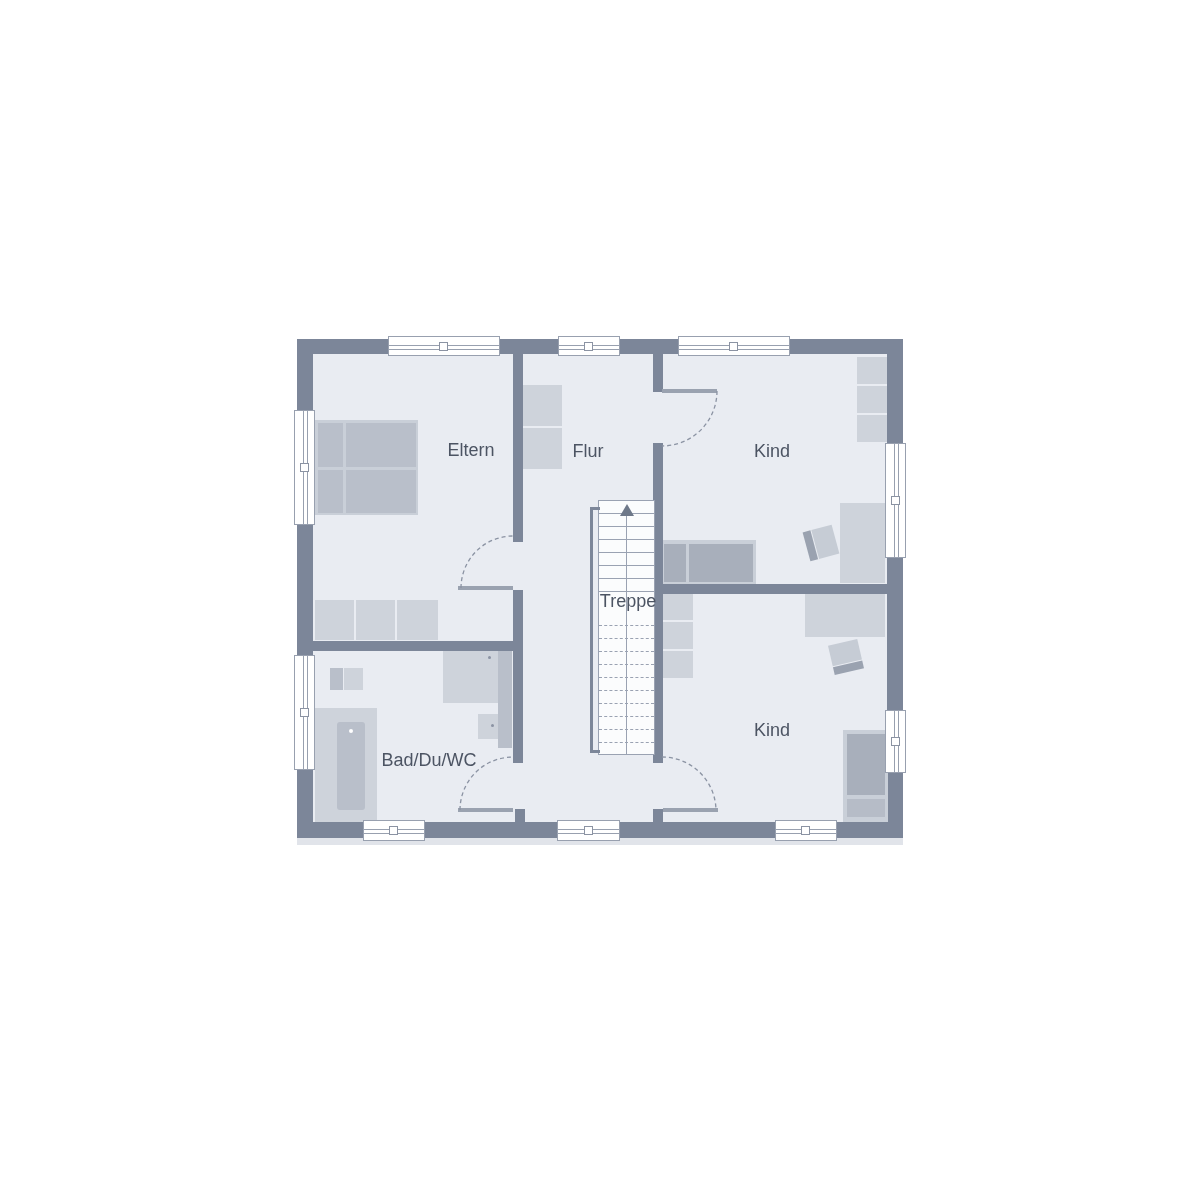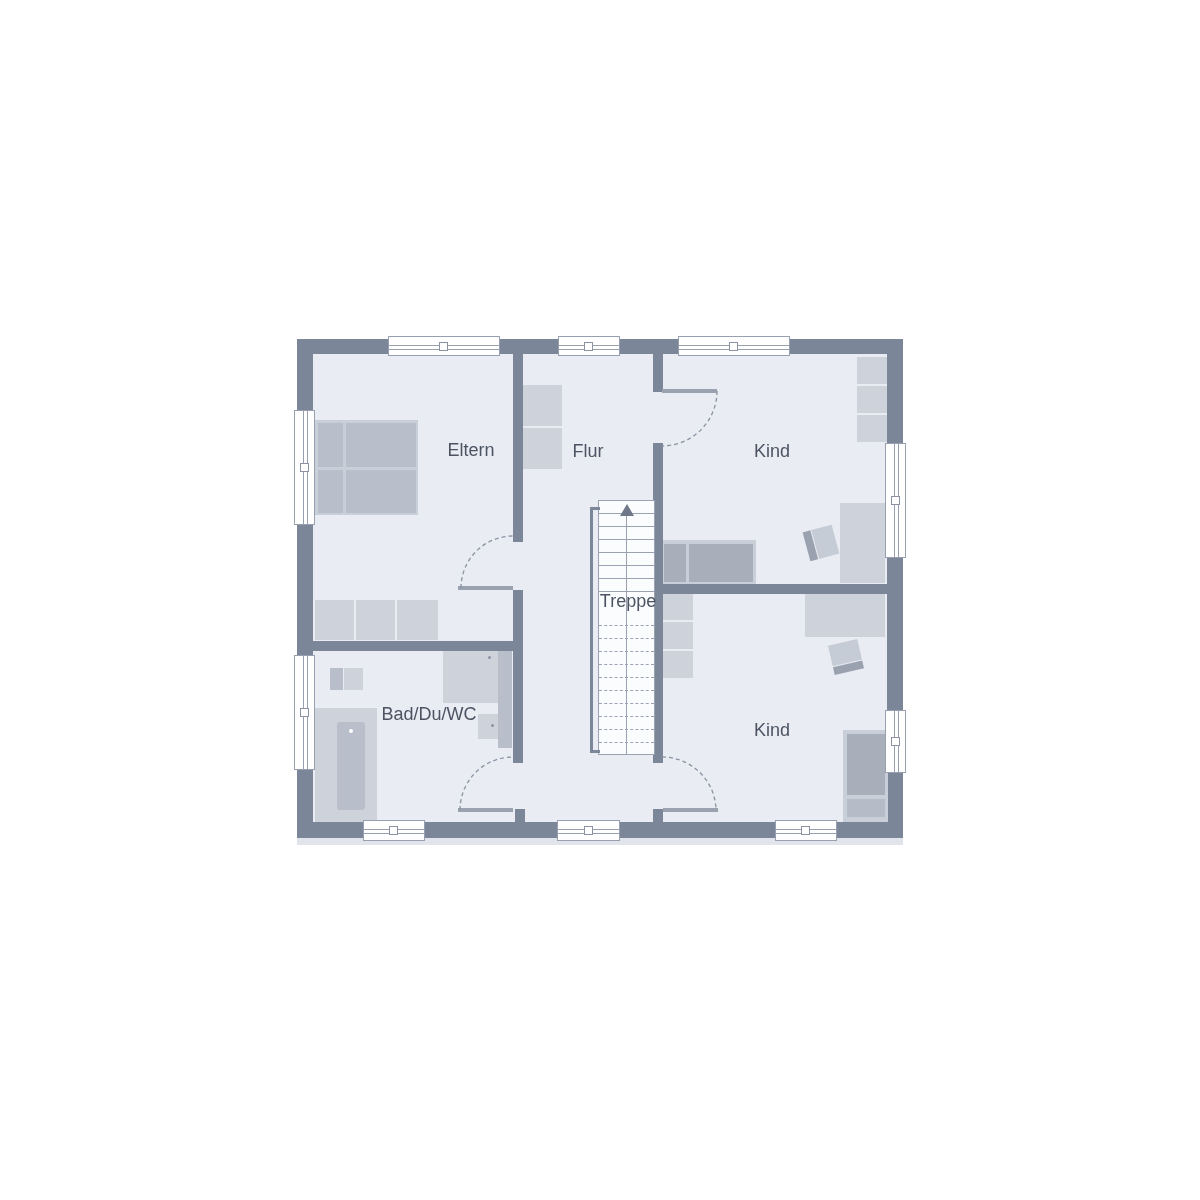--- a/index.html
+++ b/index.html
@@ -192,16 +192,16 @@
   <div class="abs win win-v z5" style="left:885px;top:710px;width:21px;height:63px;">
     <div class="gl gl1"></div>
       <div class="gl gl2"></div>
       <div class="handle"></div>
   </div>
 
   <div class="room-label" style="left:471px;top:450px;">Eltern</div>
   <div class="room-label" style="left:588px;top:451px;">Flur</div>
   <div class="room-label" style="left:772px;top:451px;">Kind</div>
   <div class="room-label" style="left:628px;top:601px;text-align:right;">Treppe</div>
-  <div class="room-label" style="left:429px;top:714px;">Bad/Du/WC</div>
+  <div class="room-label" style="left:429px;top:760px;">Bad/Du/WC</div>
   <div class="room-label" style="left:772px;top:730px;">Kind</div>
 
 </div>
 
 </body></html>

